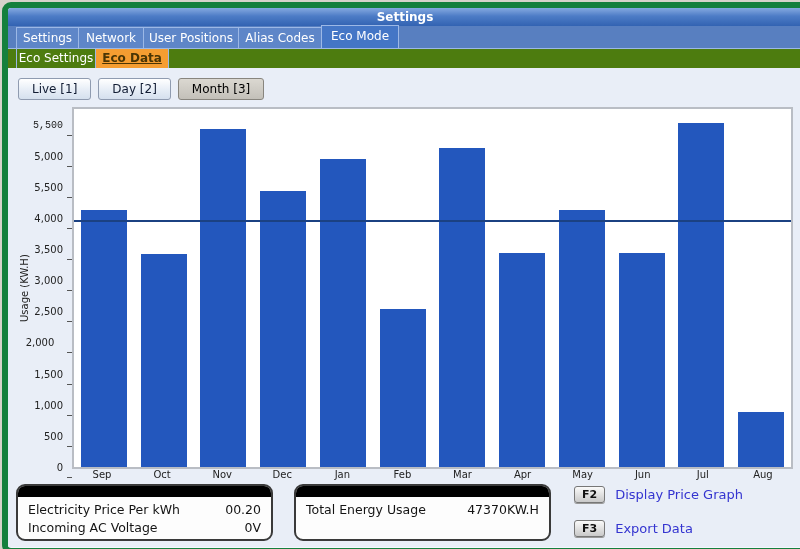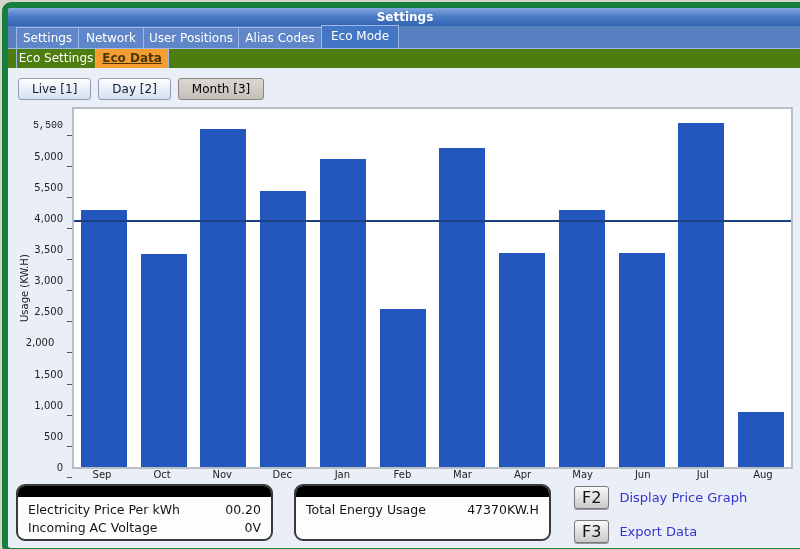--- a/index.html
+++ b/index.html
@@ -90,21 +90,21 @@
     border:2px solid #3a3a3a;border-radius:9px;box-sizing:border-box;overflow:hidden;
   }
   .p1{left:8px}.p2{left:286px}
   .panelhead{height:11px;background:#000;}
   .panelbody{padding:4px 10px 0 10px;}
   .prow{display:flex;justify-content:space-between;font-size:12.5px;color:#141414;line-height:18px;}
   
   .fgroup{position:absolute;left:566px;display:flex;align-items:center;}
   .f2{top:418px}.f3{top:452px}
   .keycap{
-    font-size:16px;font-weight:normal;color:#111;padding:1px 7px;
+    font-size:11px;font-weight:bold;color:#111;padding:1px 7px;
     background:linear-gradient(#fafafa,#c9c9c9);
     border:1px solid #777;border-radius:3px;box-shadow:0 1px 0 #999;
   }
   .flabel{margin-left:10px;font-size:13px;color:#3434d0;}
 </style>
 </head>
 <body>
 
 <div class="window">
 

